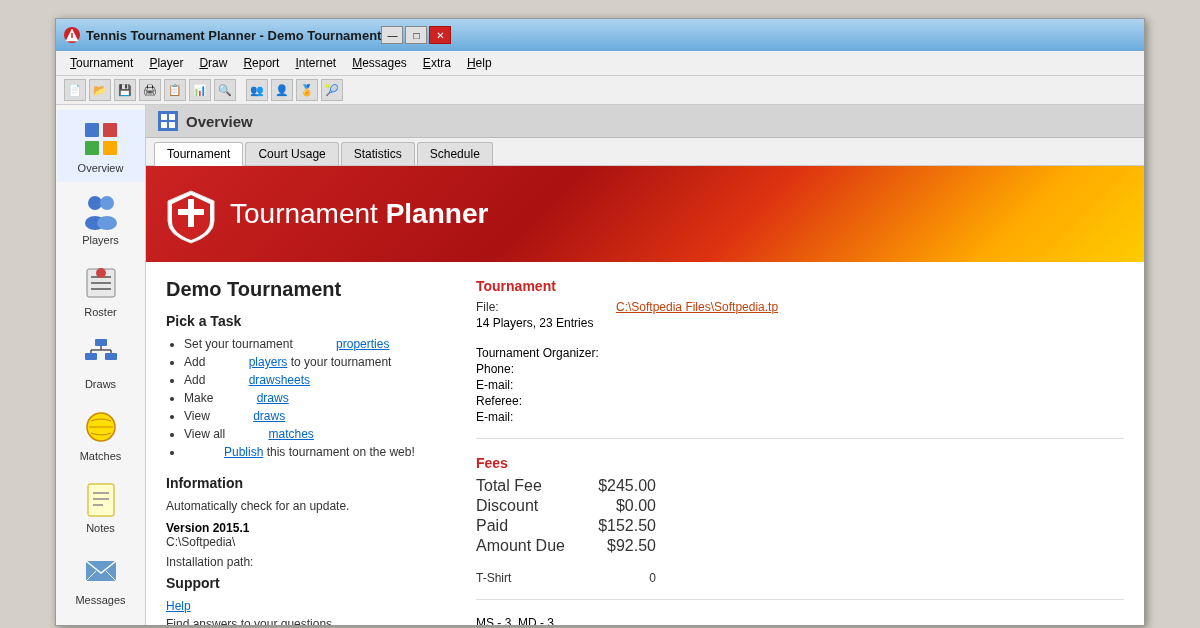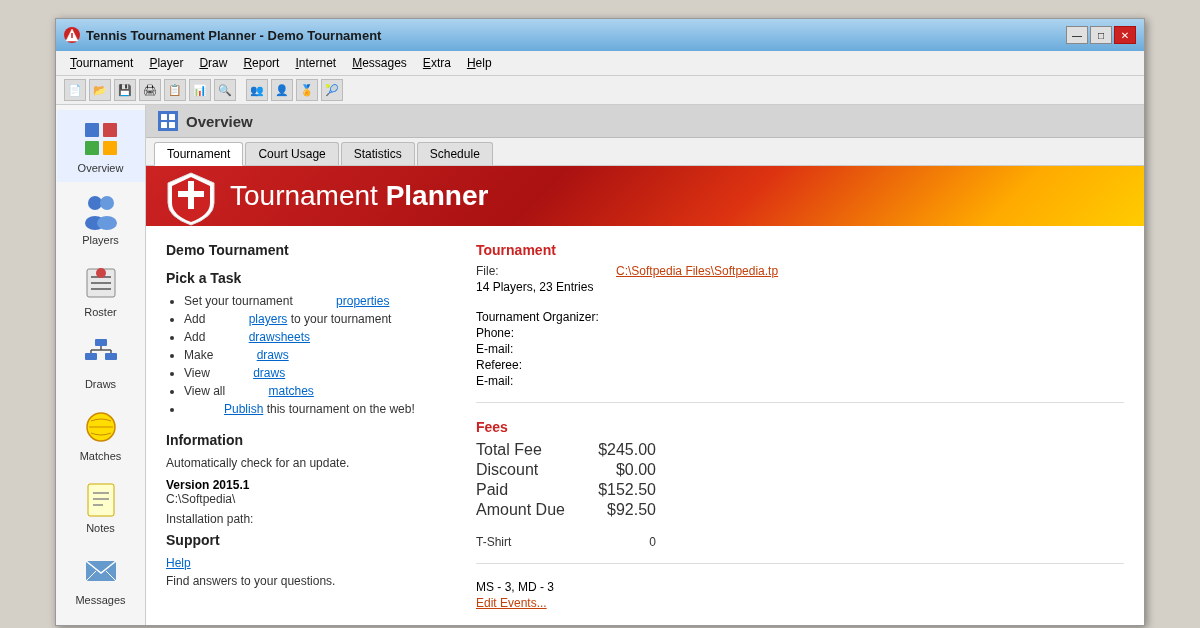--- a/index.html
+++ b/index.html
@@ -1,21 +1,21 @@
 <!DOCTYPE html>
 <html><head>
   <meta charset="utf-8">
   <style>
     * { margin: 0; padding: 0; box-sizing: border-box; }
     body { font-family: 'Segoe UI', Tahoma, Geneva, Verdana, sans-serif; font-size: 12px; background: #d4d0c8; width: 1200px; height: 628px; overflow: hidden; }
 
     
     .window { width: 1090px; margin: 0 auto; background: #f0f0f0; border: 1px solid #999; box-shadow: 2px 2px 8px rgba(0,0,0,0.4); position: relative; top: 18px; }
 
-    .title-bar { background: linear-gradient(to bottom, #aed4f0, #6aabdc); height: 28px; display: flex; align-items: center; justify-content: space-between; padding: 16px 8px; }
+    .title-bar { background: linear-gradient(to bottom, #aed4f0, #6aabdc); height: 28px; display: flex; align-items: center; justify-content: flex-start; padding: 16px 8px; }
     .title-bar-left { display: flex; align-items: center; gap: 6px; }
     .title-icon { width: 16px; height: 16px; background: #cc2222; border-radius: 50%; display: flex; align-items: center; justify-content: center; color: white; font-size: 9px; font-weight: bold; }
     .title-text { color: #1a1a1a; font-size: 13px; font-weight: 600; }
     .window-controls { display: flex; gap: 2px; }
     .win-btn { width: 22px; height: 18px; display: flex; align-items: center; justify-content: center; font-size: 10px; cursor: pointer; border: 1px solid #888; background: #e0e0e0; }
     .win-btn.close { background: #cc2222; color: white; border-color: #aa1111; }
 
     
     .menu-bar { background: #f0f0f0; padding: 3px 8px; display: flex; gap: 4px; border-bottom: 1px solid #ccc; }
     .menu-item { padding: 2px 6px; cursor: pointer; font-size: 12px; }
@@ -46,29 +46,29 @@
 
     
     .tab-bar { background: #f0f0f0; padding: 4px 8px 0; display: flex; gap: 2px; border-bottom: 1px solid #ccc; }
     .tab { padding: 4px 12px; border: 1px solid #bbb; border-bottom: none; background: #e0e0e0; cursor: pointer; font-size: 12px; border-radius: 3px 3px 0 0; }
     .tab.active { background: white; border-bottom: 1px solid white; margin-bottom: -1px; }
 
     
     .overview-content { flex: 1; background: white; overflow-y: auto; display: flex; flex-direction: column; }
 
     
-    .banner { height: 60px; background: linear-gradient(135deg, #cc2222 0%, #aa1111 40%, #dd3311 60%, #ffaa00 85%, #ffcc00 100%); display: flex; align-items: center; padding: 0 20px; position: relative; flex-shrink: 0; }
+    .banner { height: 96px; background: linear-gradient(135deg, #cc2222 0%, #aa1111 40%, #dd3311 60%, #ffaa00 85%, #ffcc00 100%); display: flex; align-items: center; padding: 0 20px; position: relative; flex-shrink: 0; }
     .banner-shield { width: 50px; height: 50px; margin-right: 14px; }
 
     
     .body-content { padding: 16px 20px; display: flex; gap: 30px; flex: 1; }
 
     
     .left-col { width: 280px; flex-shrink: 0; }
-    .tournament-name { font-size: 14px; font-weight: 600; margin-bottom: 12px; color: #222; }
+    .tournament-name { font-size: 20px; font-weight: 600; margin-bottom: 12px; color: #222; }
 
     .pick-task { margin-bottom: 16px; }
     .section-title { font-size: 14px; font-weight: 600; margin-bottom: 8px; color: #222; }
     .task-list { margin-left: 18px; }
     .task-list li { margin-bottom: 4px; color: #333; font-size: 12px; }
     .task-list a { color: #0066cc; text-decoration: underline; cursor: pointer; margin-left: 40px; }
 
     .info-section { }
     .info-link { color: #0066cc; text-decoration: underline; cursor: pointer; display: block; margin-bottom: 4px; }
     .info-text { color: #333; font-size: 12px; margin-bottom: 6px; }

